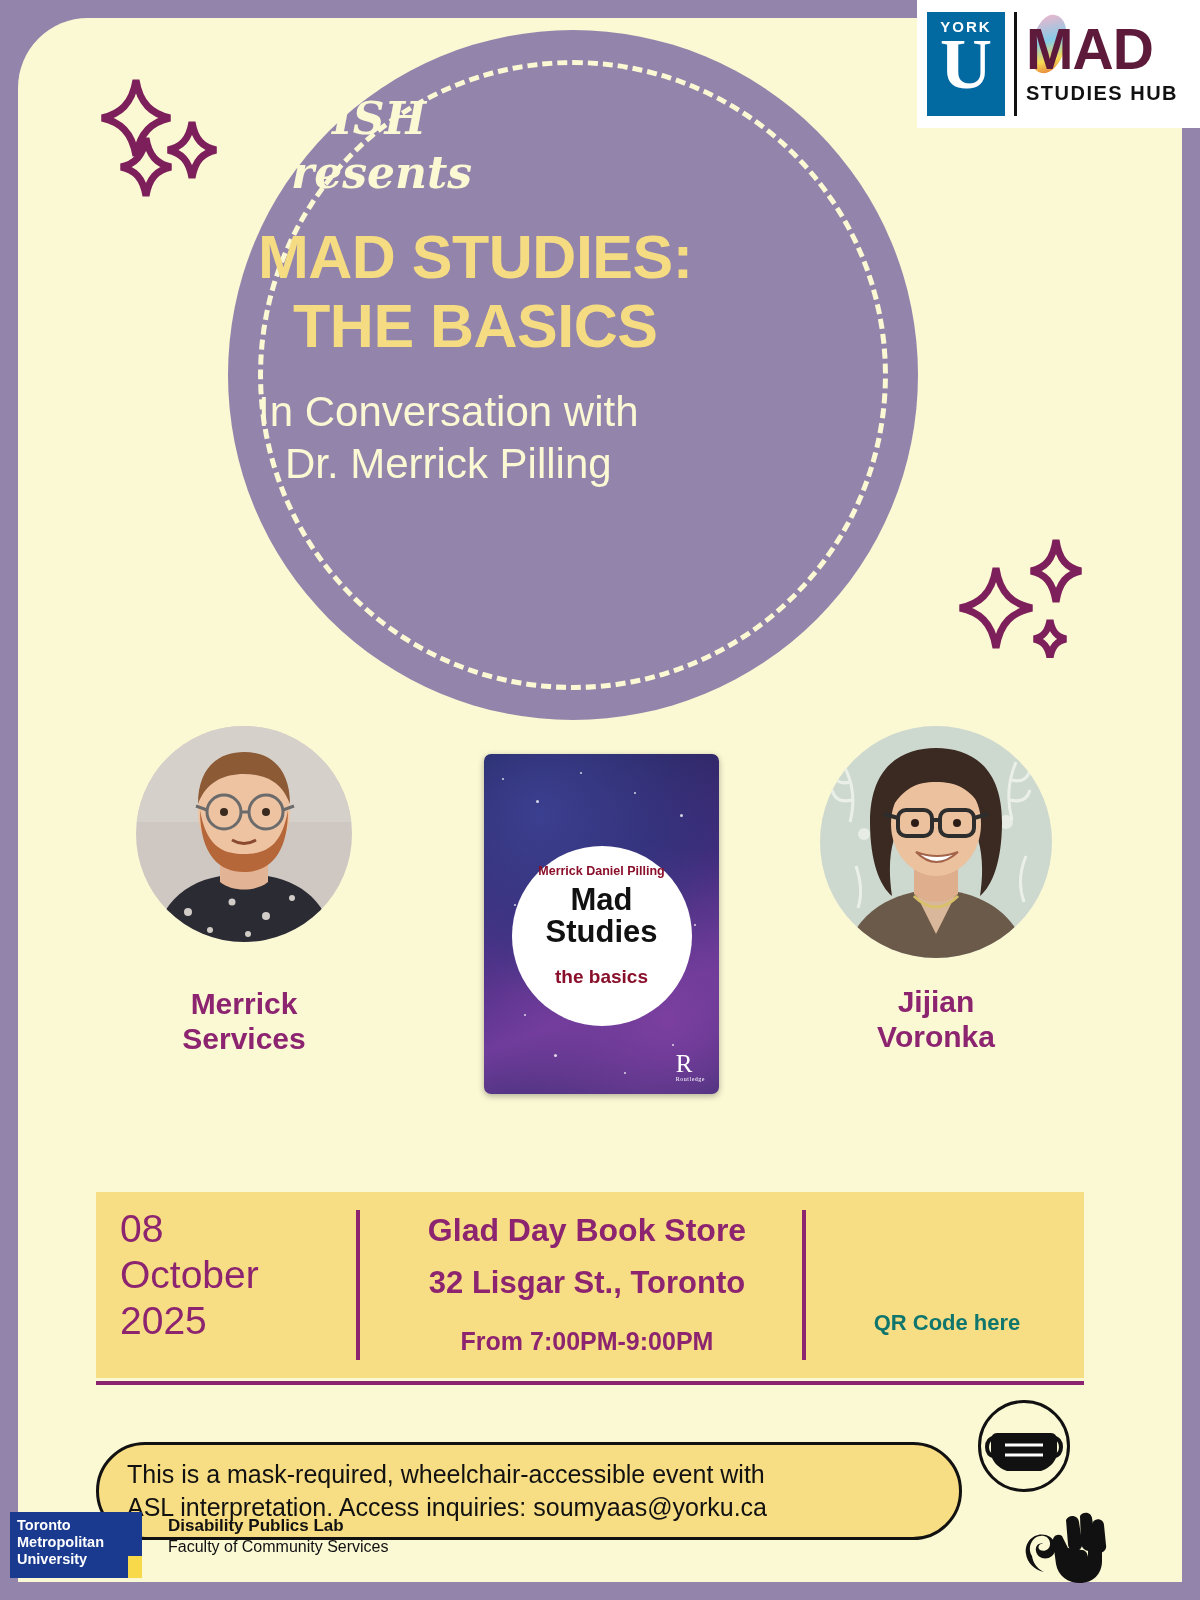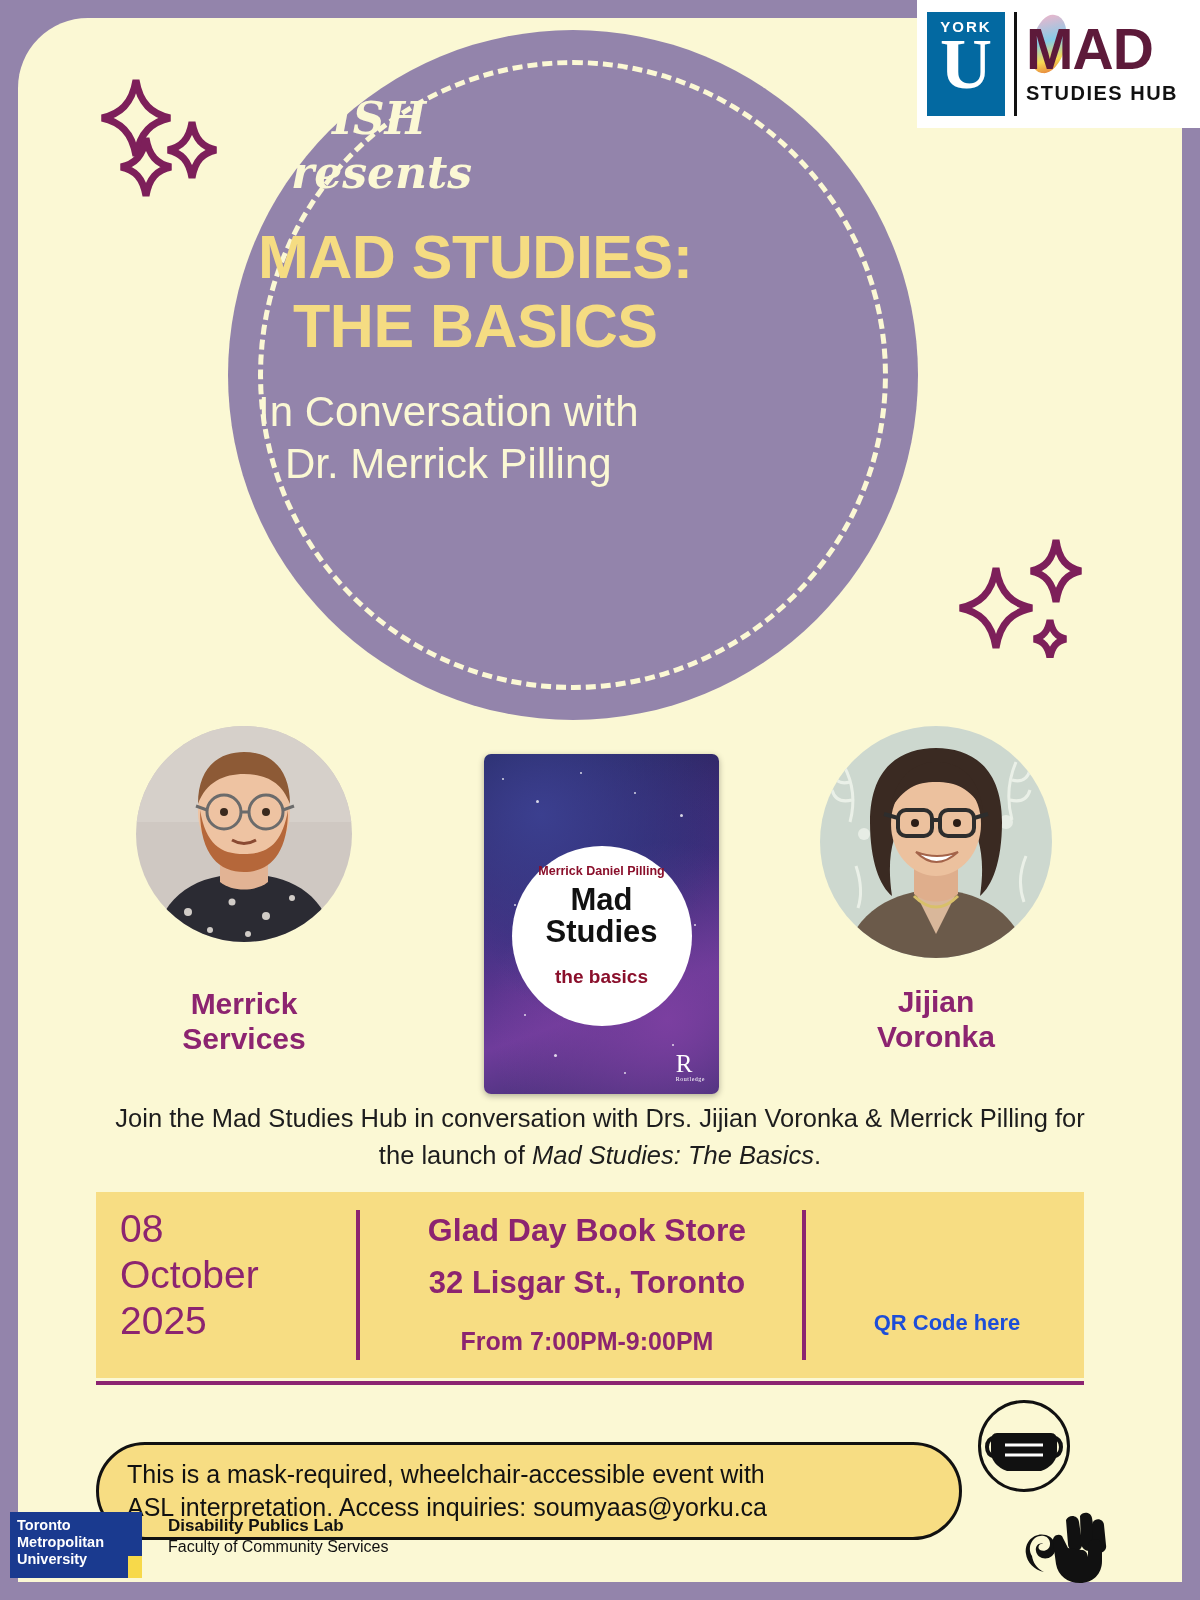--- a/index.html
+++ b/index.html
@@ -255,21 +255,21 @@
     color: #8c2470;
   }
   .venue-name { font-size: 32px; font-weight: 700; line-height: 1.15; }
   .venue-addr { font-size: 31px; font-weight: 700; margin-top: 16px; }
   .venue-time { font-size: 25px; font-weight: 700; margin-top: 26px; }
   .band-qr {
     position: absolute;
     left: 726px; top: 118px;
     width: 250px;
     text-align: center;
-    color: #1d4ed8;
+    color: #0f766e;
     font-size: 22px;
     font-weight: 700;
   }
   .band-underline {
     position: absolute;
     left: 96px; top: 1381px;
     width: 988px; height: 4px;
     background: #8c2470;
   }
 
@@ -498,23 +498,20 @@
       <div>Mad</div>
       <div>Studies</div>
     </div>
     <div class="bsub">the basics</div>
     <div class="publisher">
       <span>R</span>
       <small>Routledge</small>
     </div>
   </div>
 
-  <div class="blurb">
-    <span>Join the Mad Studies Hub in conversation with Drs. Jijian Voronka &amp; Merrick Pilling for the launch of </span><i>Mad Studies: The Basics</i><span>.</span>
-  </div>
 
   <div class="band">
     <div class="band-date">
       <div>08</div>
       <div>October</div>
       <div>2025</div>
     </div>
     <div class="vrule vrule-1"></div>
     <div class="band-venue">
       <div class="venue-name">Glad Day Book Store</div>

